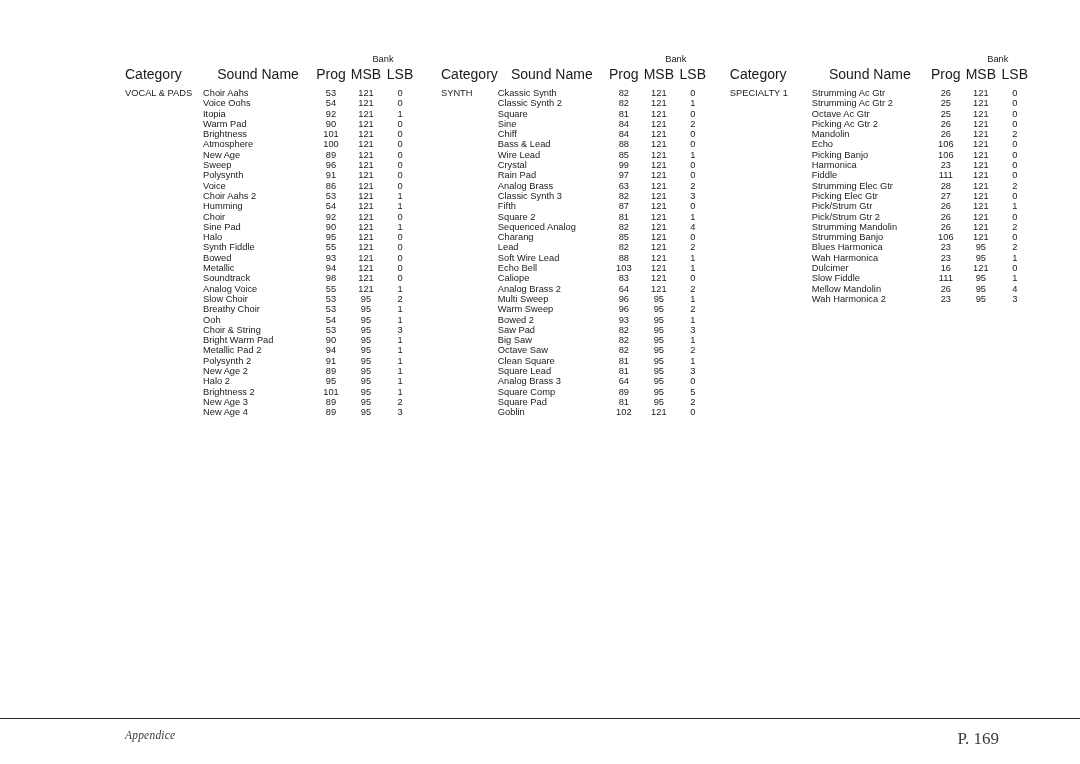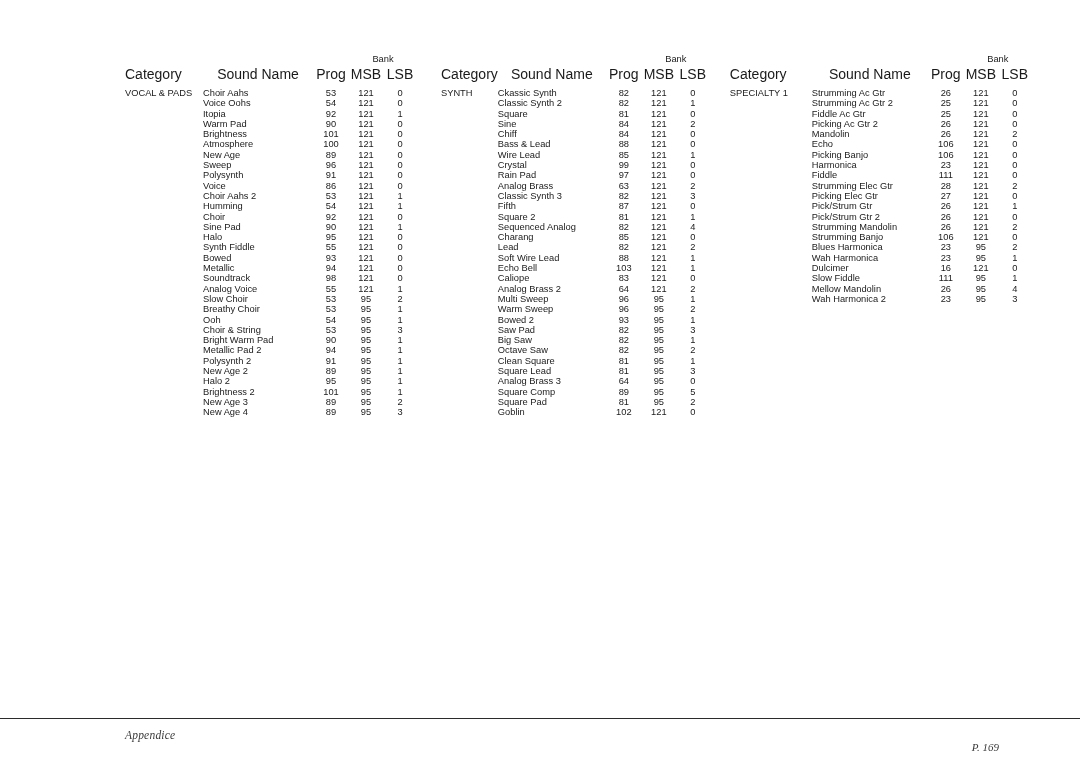--- a/index.html
+++ b/index.html
@@ -124,24 +124,22 @@
     font-style: italic;
     font-size: 11.5px;
     color: #3a3a3a;
     letter-spacing: 0.2px;
   }
   .footer-right {
     position: absolute;
     right: 93px;
     top: 5px;
     font-family: "Liberation Serif", serif;
-    font-style: italic;
-    font-size: 11px;
+    font-size: 17px;
     color: #3a3a3a;
-    margin-top: 12px;
   }
 </style>
 </head>
 <body>
 
 <div class="page">
 
   <div class="columns">
 
     <div class="col-group g0">
@@ -672,21 +670,21 @@
             </tr>
             <tr>
               <td class="c-cat"></td>
               <td class="c-name">Strumming Ac Gtr 2</td>
               <td class="c-prog">25</td>
               <td class="c-msb">121</td>
               <td class="c-lsb">0</td>
             </tr>
             <tr>
               <td class="c-cat"></td>
-              <td class="c-name">Fiddle Ac Gtr</td>
+              <td class="c-name">Octave Ac Gtr</td>
               <td class="c-prog">25</td>
               <td class="c-msb">121</td>
               <td class="c-lsb">0</td>
             </tr>
             <tr>
               <td class="c-cat"></td>
               <td class="c-name">Picking Ac Gtr 2</td>
               <td class="c-prog">26</td>
               <td class="c-msb">121</td>
               <td class="c-lsb">0</td>

